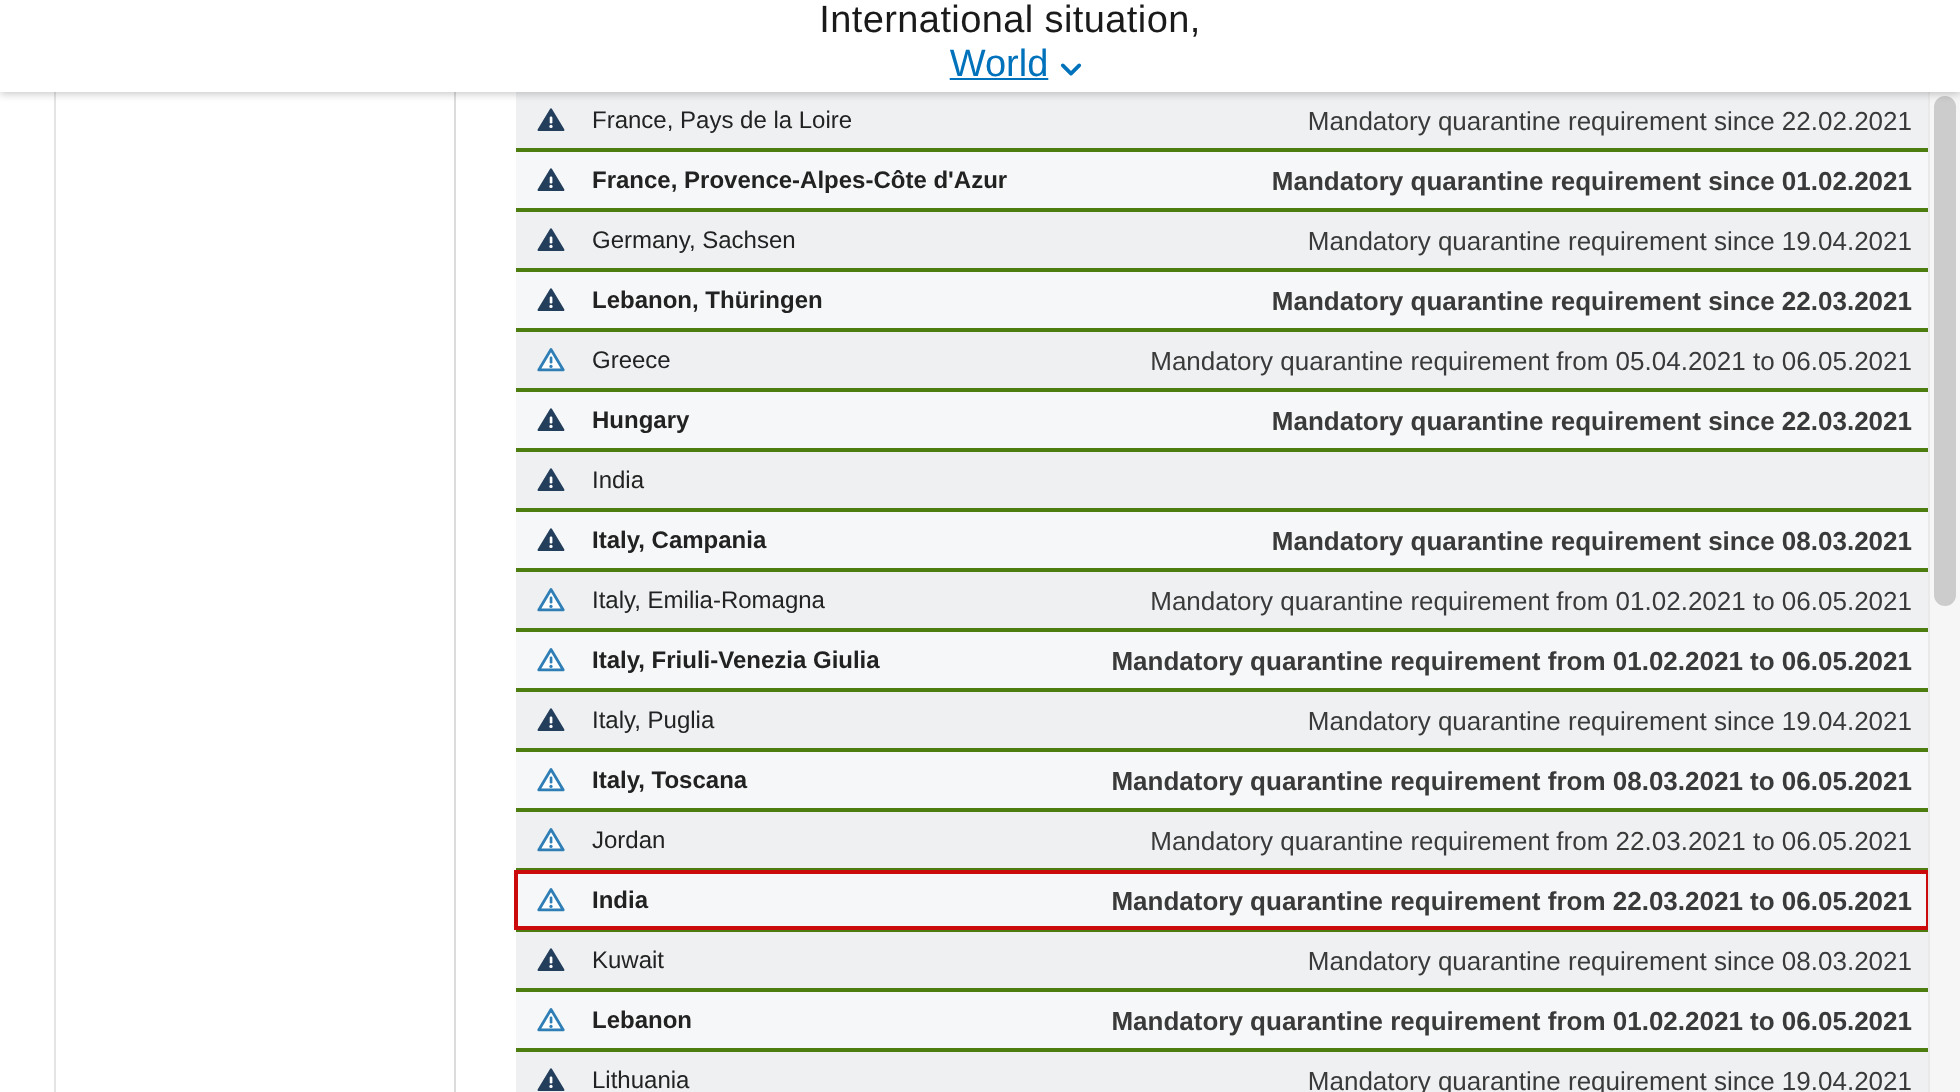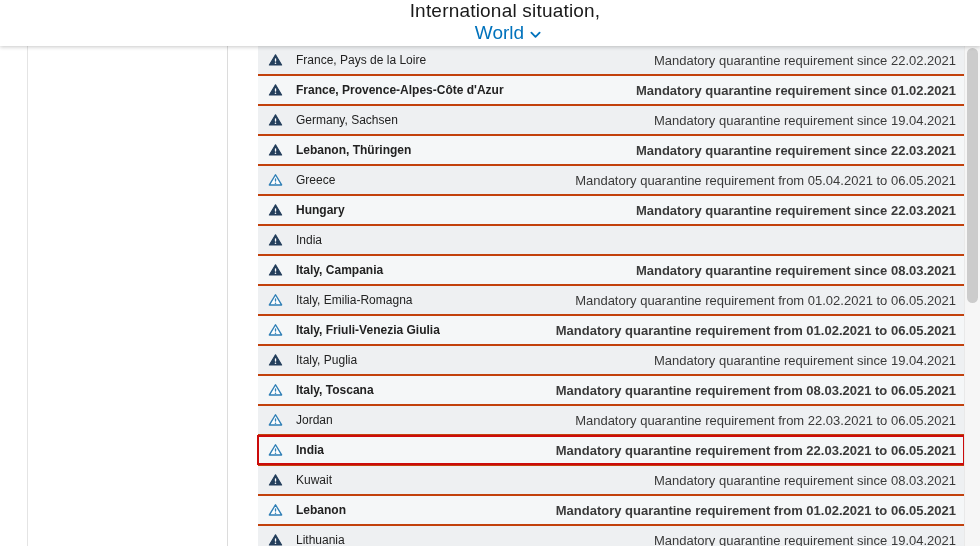--- a/index.html
+++ b/index.html
@@ -26,36 +26,36 @@
     box-shadow:0 1px 4px rgba(0,0,0,.22);
     display:flex;align-items:center;
     padding-left:30px;
     flex-direction:column;
   }
   .title{font-size:19px;color:#1a1a1a;letter-spacing:.2px;}
   .region-selector{
     display:inline-flex;align-items:center;gap:6px;
     margin-left:6px;cursor:pointer;
   }
-  .region-label{font-size:19px;color:var(--accent-blue);}
+  .region-label{font-size:19px;color:var(--accent-blue);text-decoration:underline;}
   .chev{width:11px;height:8px;display:inline-block;margin-top:4px;}
   .chev polyline{fill:none;stroke:var(--accent-blue);stroke-width:2;stroke-linecap:round;stroke-linejoin:round;}
 
   
   .sidebar{
     position:absolute;top:46px;bottom:0;left:27px;width:201px;
     background:#fff;
     border-left:1px solid #e4e4e4;
     border-right:1px solid #dcdcdc;
   }
 
   
   .list{
     position:absolute;top:46px;left:258px;right:16px;bottom:0;
-    background:#c2410c;
+    background:#4d7c0f;
   }
   .row{
     height:28px;margin-bottom:2px;
     display:flex;align-items:center;
     padding:0 8px 0 10px;
   }
   .row.even{background:var(--row-even);}
   .row.odd{background:var(--row-odd);font-weight:bold;}
   .row.highlighted{outline:2px solid var(--highlight-red);outline-offset:-1px;}
   .tri{width:15px;height:15px;flex:0 0 auto;margin-right:13px;display:flex;align-items:center;justify-content:center;}

